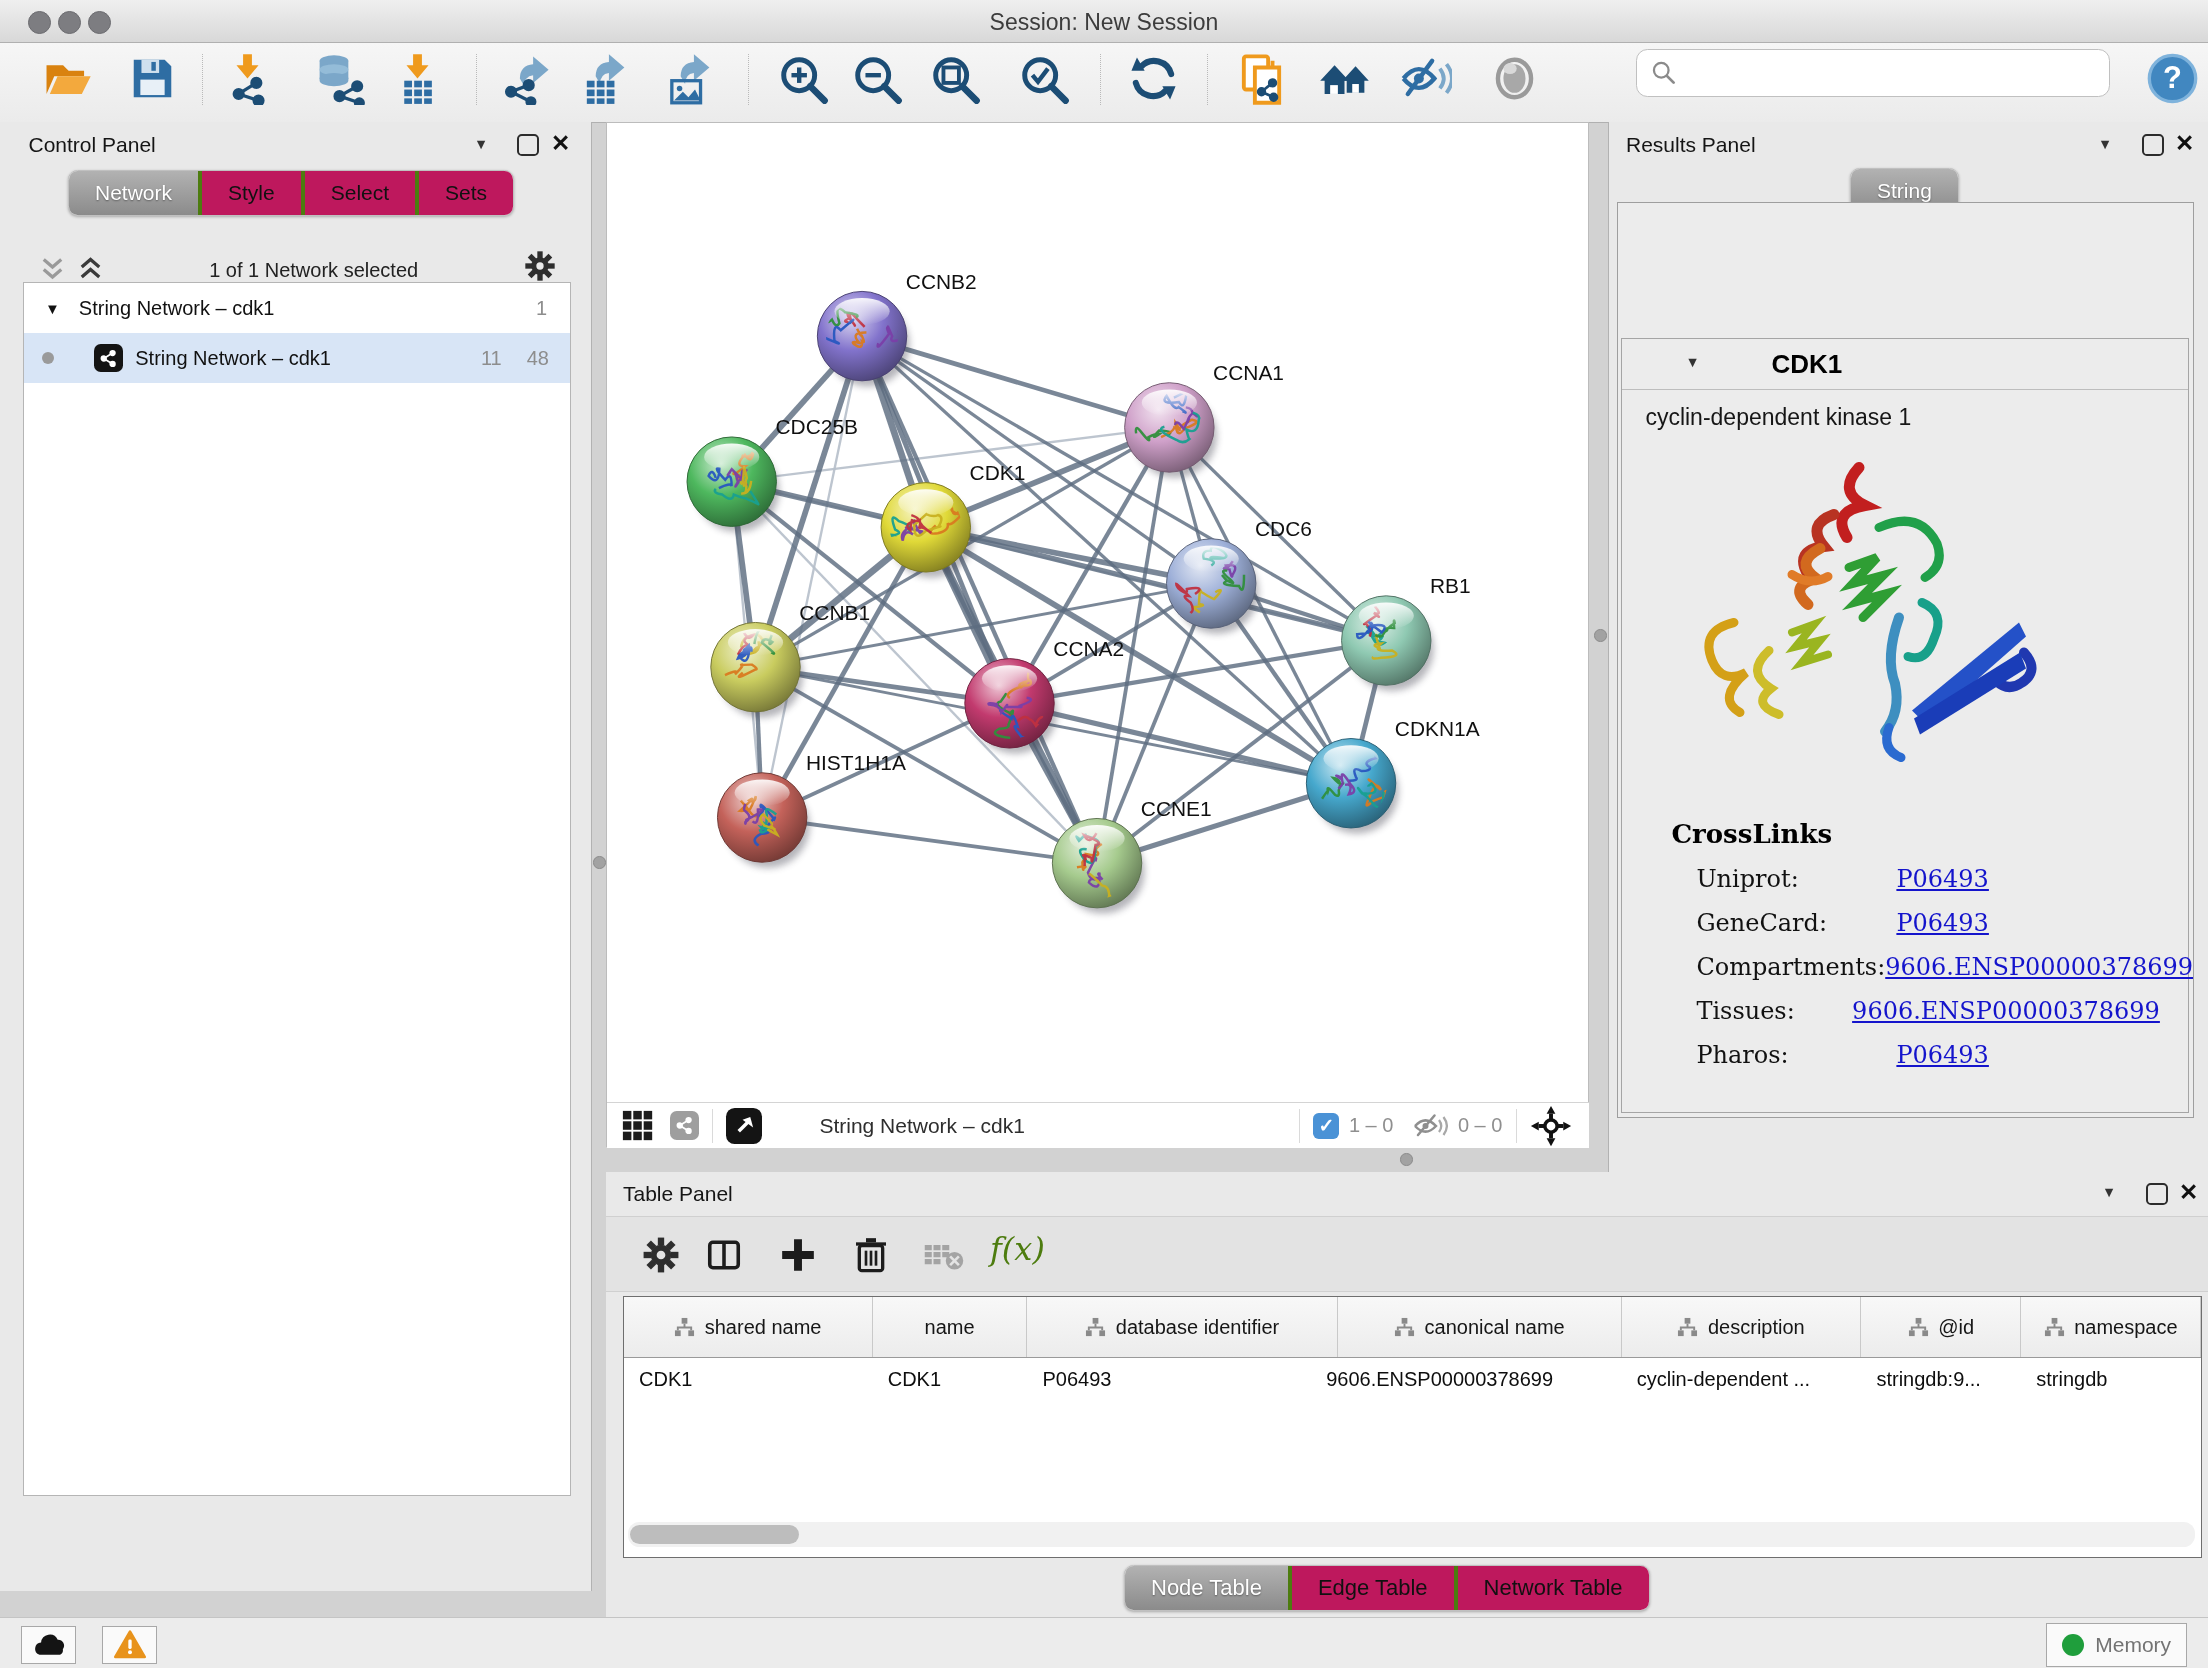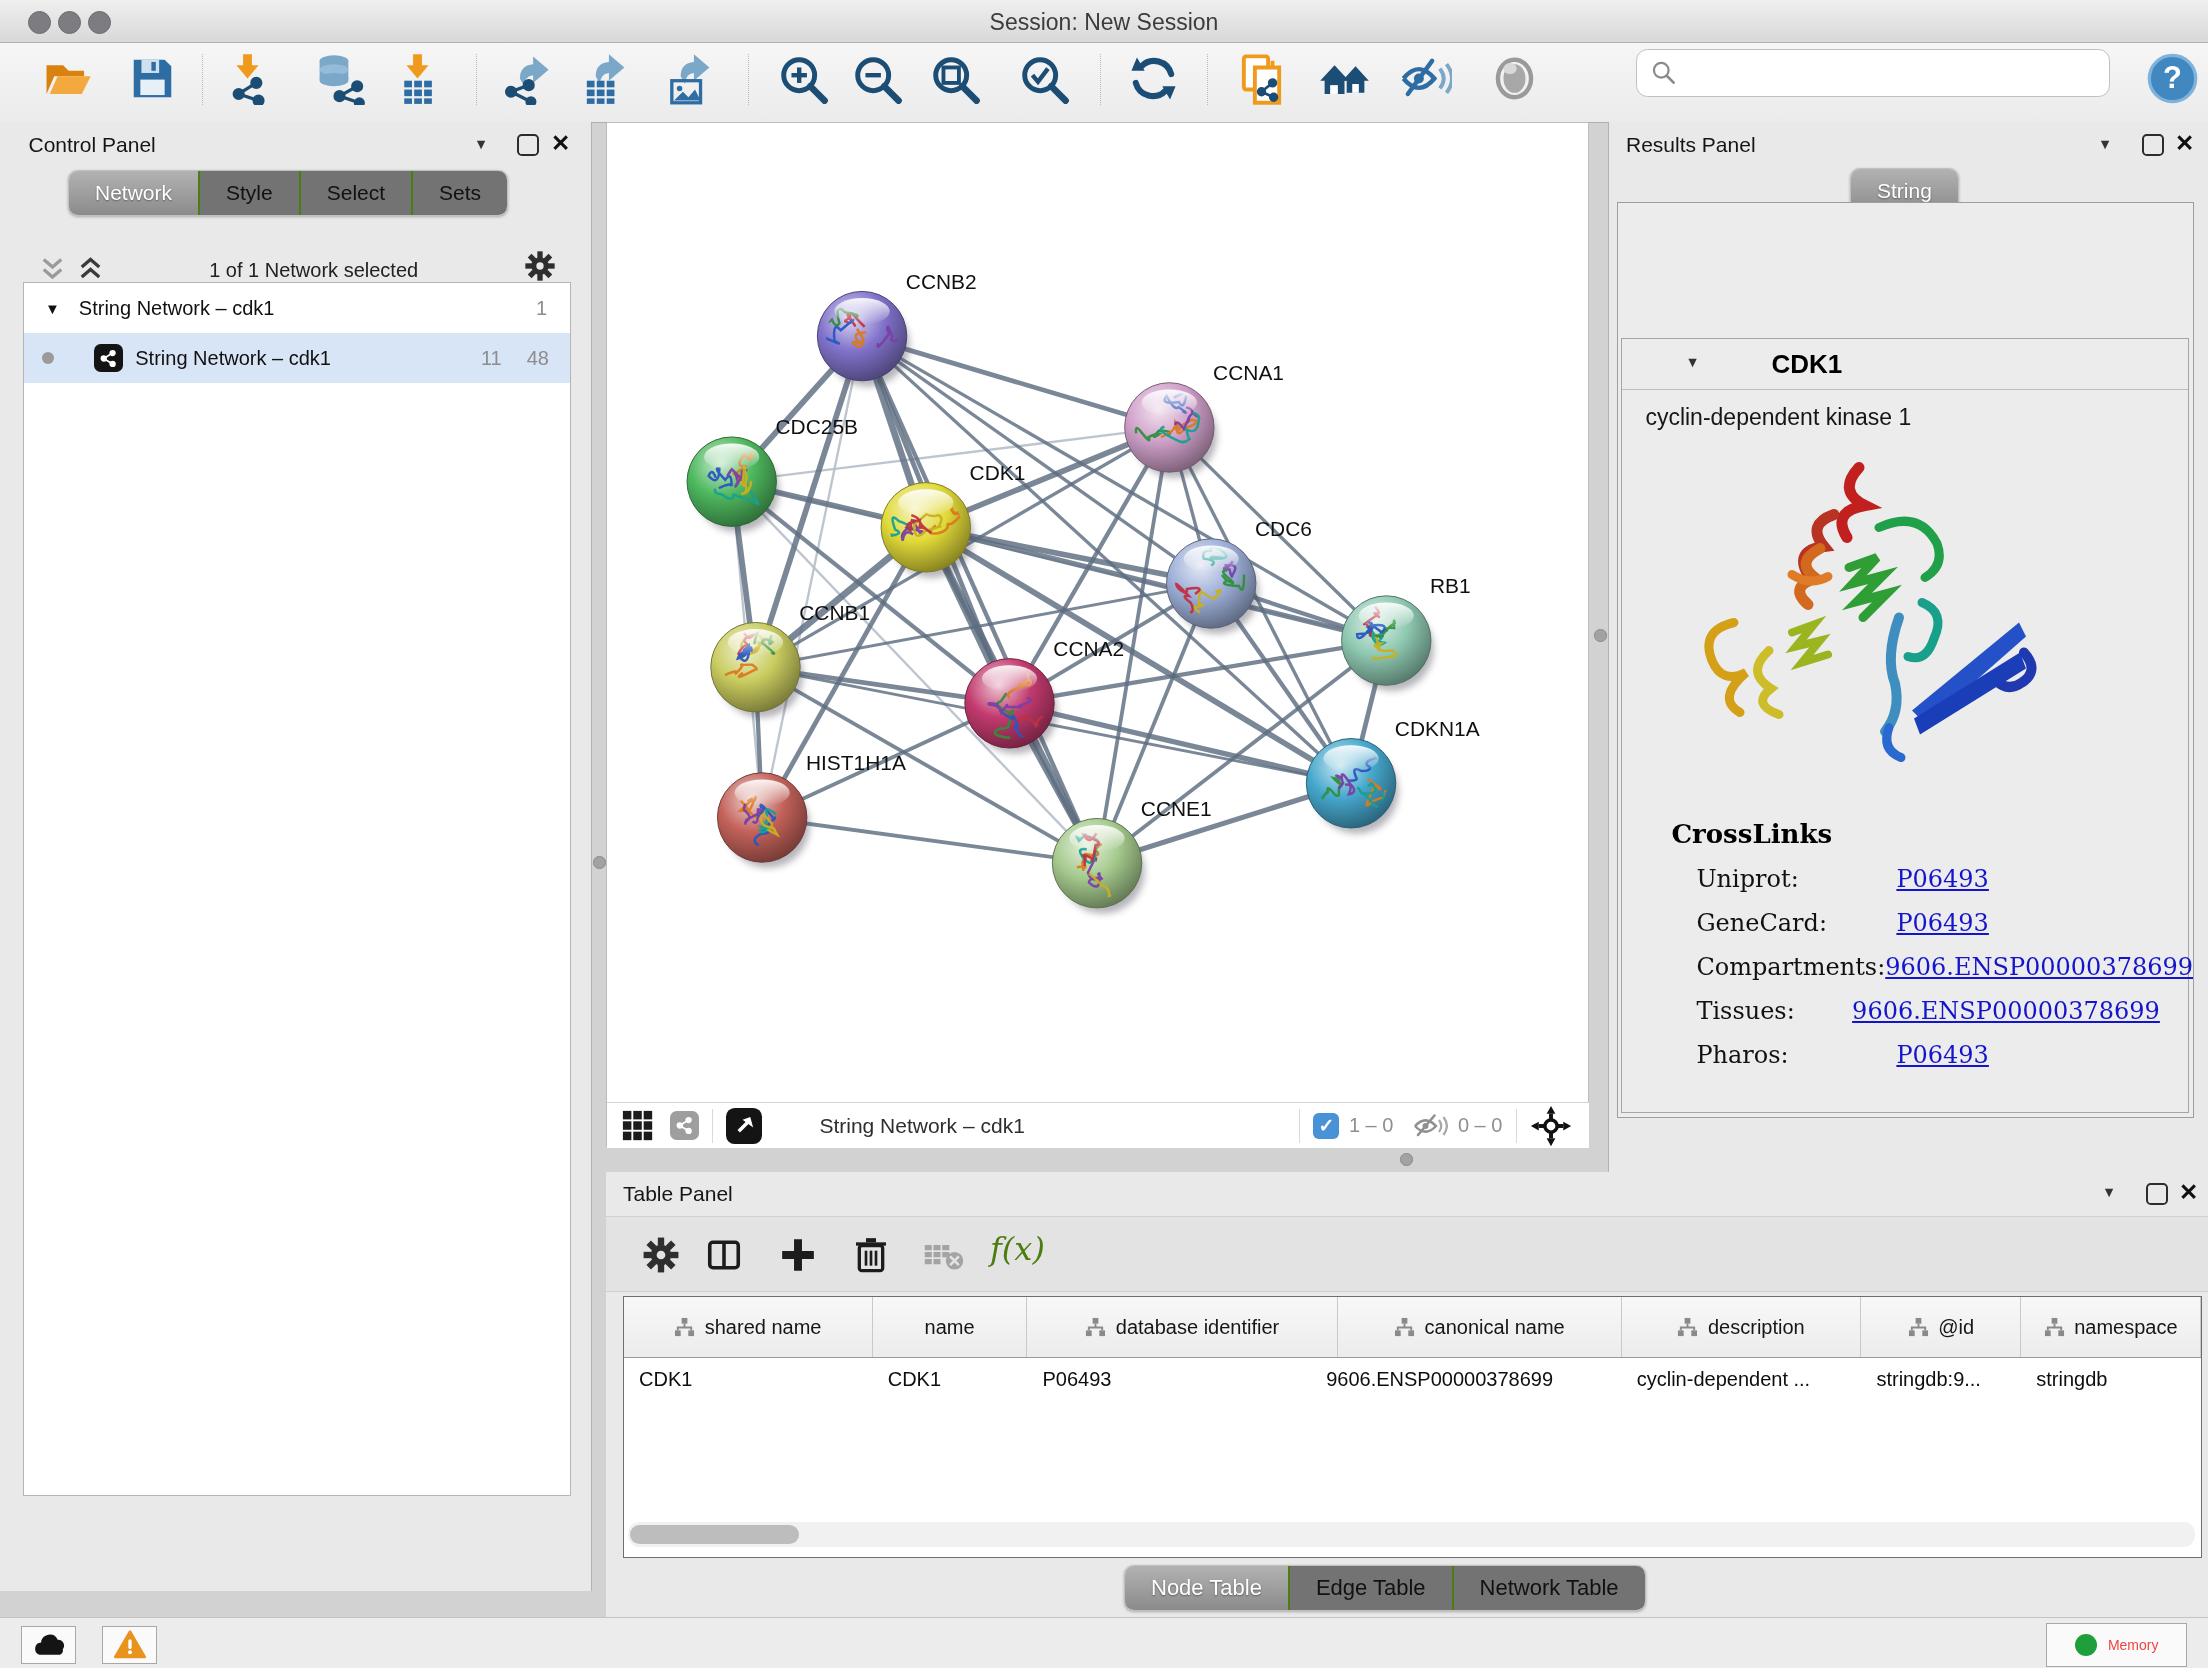--- a/index.html
+++ b/index.html
@@ -14,21 +14,21 @@
   .toolbar{left:0;top:43px;width:2208px;height:79px;background:linear-gradient(#f6f6f6,#ebebeb);border-bottom:1.9px solid #b0b0b0}
   .tbi{top:8.6px;width:53px;height:53px}
   .tbsep{top:10.5px;height:51px;border-left:1.9px dotted #b9b9b9;width:0}
   .searchbox{top:5.7px;left:1636px;width:474px;height:48px;background:#fff;border:1px solid #c0c0c0;border-radius:11.4px;display:flex;align-items:center;padding-left:13.3px;box-sizing:border-box}
   
   .panel-title{font-size:21px;color:#151515}
   .pc-caret{font-size:14.3px;color:#333}
   .pc-max{width:18px;height:18px;border:2.4px solid #2c2c2c;border-radius:4.8px}
   .pc-close{font-size:23px;font-weight:bold;color:#111;line-height:19px}
   .seg{display:flex;border-radius:9.5px;overflow:hidden;border:1px solid #c0c0c0;background:#fff;box-shadow:0 1px 2.9px rgba(0,0,0,.28)}
-  .seg .tab{font-size:21px;padding:0 26px;height:44px;line-height:44px;color:#111;background:#737373;border-left:2px solid #4d7c0f;white-space:nowrap}
+  .seg .tab{font-size:21px;padding:0 26px;height:44px;line-height:44px;color:#111;background:#be185d;border-left:4px solid #4d7c0f;white-space:nowrap}
   .seg .tab:first-child{border-left:none}
   .seg .tab.sel{background:linear-gradient(#b2b2b2,#8b8b8b);color:#fff;text-shadow:0 1px 1.9px rgba(0,0,0,.4)}
   
   .cpanel{left:0;top:122px;width:592px;height:1469px;background:#e9e9e9;border-right:1px solid #b2b2b2;box-sizing:border-box}
   .cp-box{left:23px;top:160px;width:548px;height:1214px;background:#fff;border:1px solid #b5b5b5;box-sizing:border-box}
   .count-bar{left:23px;top:105px;width:548px;height:55px;display:flex;align-items:flex-end}
   .count-text{flex:1;text-align:center;font-size:20px;color:#222}
   .tree-row{height:50px;display:flex;align-items:center;font-size:20px;color:#111}
   .tree-row .cnt{color:#8d8d8d}
   .share-badge{width:28.5px;height:28.5px;border-radius:6.7px;background:#141414;display:flex;align-items:center;justify-content:center}
@@ -61,21 +61,21 @@
   .th{display:flex;align-items:center;justify-content:center;gap:9.5px;font-size:20px;color:#161616;border-right:1px solid #c9c9c9;box-sizing:border-box;overflow:hidden;white-space:nowrap}
   .trow{display:flex;height:42px;align-items:center;font-size:20px;color:#0e0e0e}
   .td{padding-left:15px;box-sizing:border-box;white-space:nowrap;overflow:hidden}
   .hscroll{left:3.8px;top:225px;width:1567px;height:25px;background:#f1f1f1;border-radius:11.4px}
   .hthumb{left:1.9px;top:2.9px;width:169px;height:19px;background:#bdbdbd;border-radius:9.5px}
   
   .statusbar{left:0;top:1617px;width:2208px;height:51px;background:#ececec;border-top:1px solid #c4c4c4}
   .sb-btn{top:7.6px;width:55px;height:38px;background:#fafafa;border:1.9px solid #a8a8a8;display:flex;align-items:center;justify-content:center;box-sizing:border-box}
   .mem-btn{top:4.8px;right:21px;height:44px;width:141px;background:#fafafa;border:1.9px solid #a8a8a8;display:flex;align-items:center;justify-content:center;gap:11.4px;box-sizing:border-box}
   .mem-dot{width:22px;height:22px;border-radius:50%;background:#1f9e3c}
-  .mem-label{font-size:14px;color:#ef4444}
+  .mem-label{font-size:21px;color:#737373}
   .fx{font-family:"DejaVu Serif",serif;font-style:italic;font-size:32px;color:#4d7c0f}
 </style>
 </head>
 <body>
 
 <div id="root" class="abs">
 
   <div class="abs titlebar">
     <div class="abs tl" style="left:27.6px"></div>
     <div class="abs tl" style="left:58px"></div>

